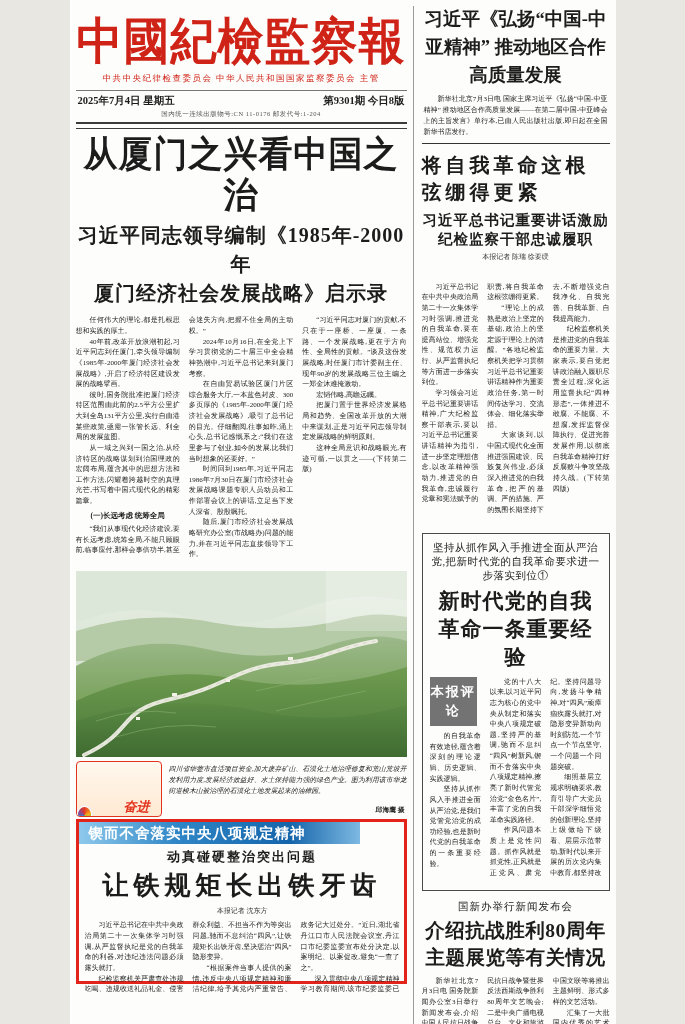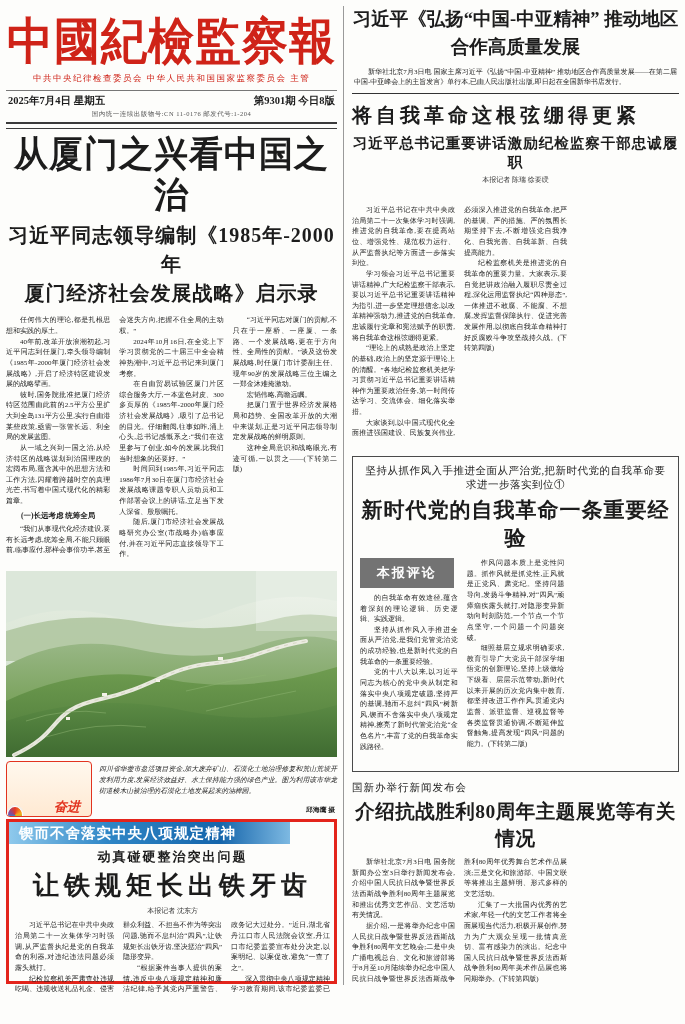--- a/index.html
+++ b/index.html
@@ -1,17 +1,17 @@
 <!DOCTYPE html>
 <html lang="zh"><head>
 <meta charset="utf-8">
 <style>
   html,body{margin:0;padding:0;background:#e9e7e2;}
   .sheet{
-    position:relative;width:685px;height:1024px;margin:0 auto;
+    position:relative;width:546px;height:1024px;margin:0 auto;
     background:#fdfdfb;color:#1c1c1c;overflow:hidden;
     font-family:"Liberation Serif","DejaVu Serif",serif;
     box-sizing:border-box;padding:6px 6px 0 6px;
   }
   .paper{display:grid;grid-template-columns:337px 1fr;column-gap:0;}
   .col-left{padding-right:6px;}
   .col-right{border-left:1px solid #9a9a9a;padding-left:8px;}
 
   
   .masthead{ text-align:center; }
@@ -98,21 +98,21 @@
 
   .combox{border:1px solid #4a4a4a;margin-top:8px;padding:7px 7px 5px 7px;}
   .com-kicker{text-align:center;font-size:10.5px;letter-spacing:.5px;}
   .com-head{text-align:center;font-weight:bold;font-size:21px;letter-spacing:1px;margin:4px 0 6px 0;}
   .com-badge{
     background:#737373;color:#fff;font-weight:bold;font-size:13px;letter-spacing:2px;
     text-align:center;padding:5px 0;margin:0 4px 5px 0;font-family:"Liberation Sans",sans-serif;
   }
   .com-cols{height:208px;}
 
-  .expo-kicker{text-align:left;font-size:10.5px;margin-top:9px;letter-spacing:1px;}
+  .expo-kicker{text-align:center;font-size:10.5px;margin-top:9px;letter-spacing:1px;}
   .expo-head{text-align:center;font-weight:bold;font-size:19.5px;letter-spacing:.5px;margin:3px 0 5px 0;}
   .expo-cols{height:128px;}
 </style>
 </head>
 <body>
 
 <div class="sheet">
   <div class="paper">
 
     <div class="col-left">
@@ -140,21 +140,21 @@
               <p>40年前,改革开放浪潮初起,习近平同志到任厦门,牵头领导编制《1985年-2000年厦门经济社会发展战略》,开启了经济特区建设发展的战略擘画。</p>
               <p>彼时,国务院批准把厦门经济特区范围由此前的2.5平方公里扩大到全岛131平方公里,实行自由港某些政策,亟需一张管长远、利全局的发展蓝图。</p>
               <p>从一域之兴到一国之治,从经济特区的战略谋划到治国理政的宏阔布局,蕴含其中的思想方法和工作方法,闪耀着跨越时空的真理光芒,书写着中国式现代化的精彩篇章。</p>
             </div>
           <div class="sect-head">(一)长远考虑  统筹全局</div>
           <div>
               <p>“我们从事现代化经济建设,要有长远考虑,统筹全局,不能只顾眼前,临事应付,那样会事倍功半,甚至会迷失方向,把握不住全局的主动权。”</p>
               <p>2024年10月16日,在全党上下学习贯彻党的二十届三中全会精神热潮中,习近平总书记来到厦门考察。</p>
               <p>在自由贸易试验区厦门片区综合服务大厅,一本蓝色封皮、300多页厚的《1985年-2000年厦门经济社会发展战略》,吸引了总书记的目光。仔细翻阅,往事如昨,涌上心头,总书记感慨系之:“我们在这里参与了创业,如今的发展,比我们当时想象的还要好。”</p>
               <p>时间回到1985年,习近平同志1986年7月30日在厦门市经济社会发展战略课题专职人员动员和工作部署会议上的讲话,立足当下发人深省、殷殷嘱托。</p>
-              <p>随后,厦门市经济社会发展战略研究办公室(市战略办)临事应付,并在习近平同志直接领导下工作。</p>
+              <p>随后,厦门市经济社会发展战略研究办公室(市战略办)问题的能力,并在习近平同志直接领导下工作。</p>
               <p>“习近平同志对厦门的贡献,不只在于一座桥、一座厦、一条路、一个发展战略,更在于方向性、全局性的贡献。”谈及这份发展战略,时任厦门市计委副主任、现年90岁的发展战略三位主编之一郑金沐难掩激动。</p>
               <p>宏韬伟略,高瞻远瞩。</p>
               <p>把厦门置于世界经济发展格局和趋势、全国改革开放的大潮中来谋划,正是习近平同志领导制定发展战略的鲜明原则。</p>
               <p>这种全局意识和战略眼光,有迹可循,一以贯之——(下转第二版)</p>
             </div>
         </div>
       </div>
 
       <div class="photo-wrap">
         <svg width="331" height="186" viewBox="0 0 331 186" xmlns="http://www.w3.org/2000/svg">

